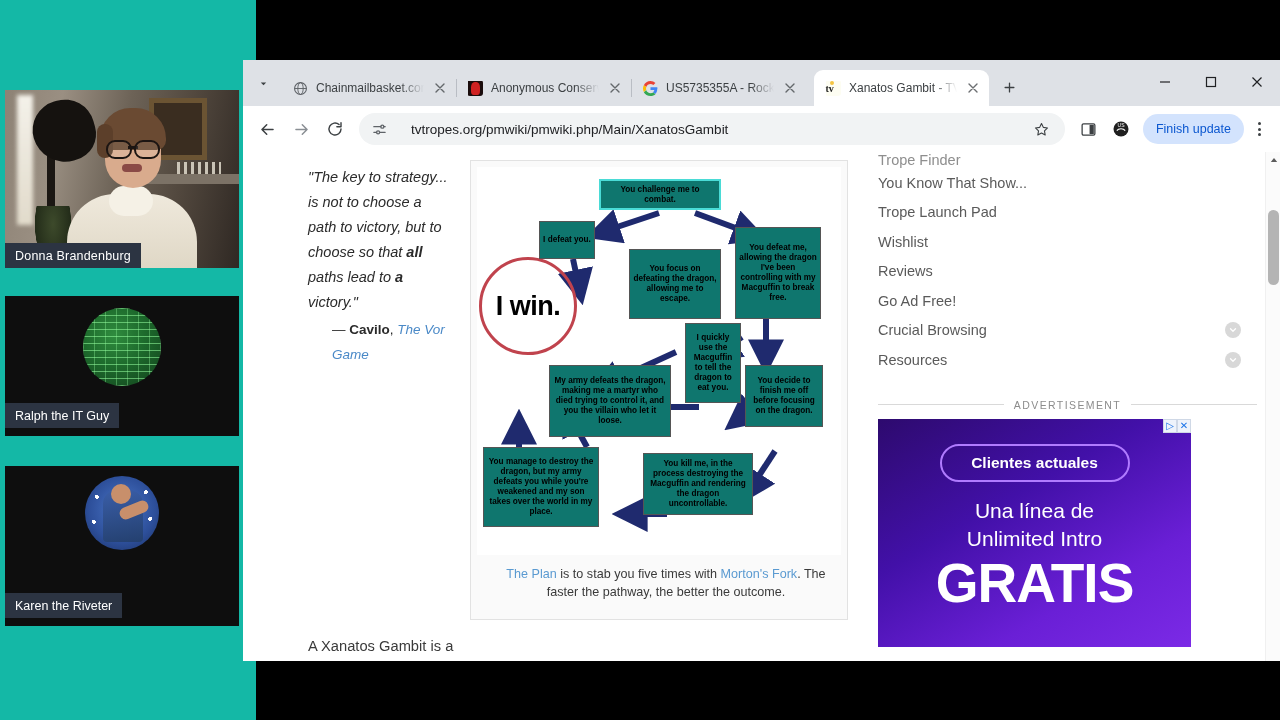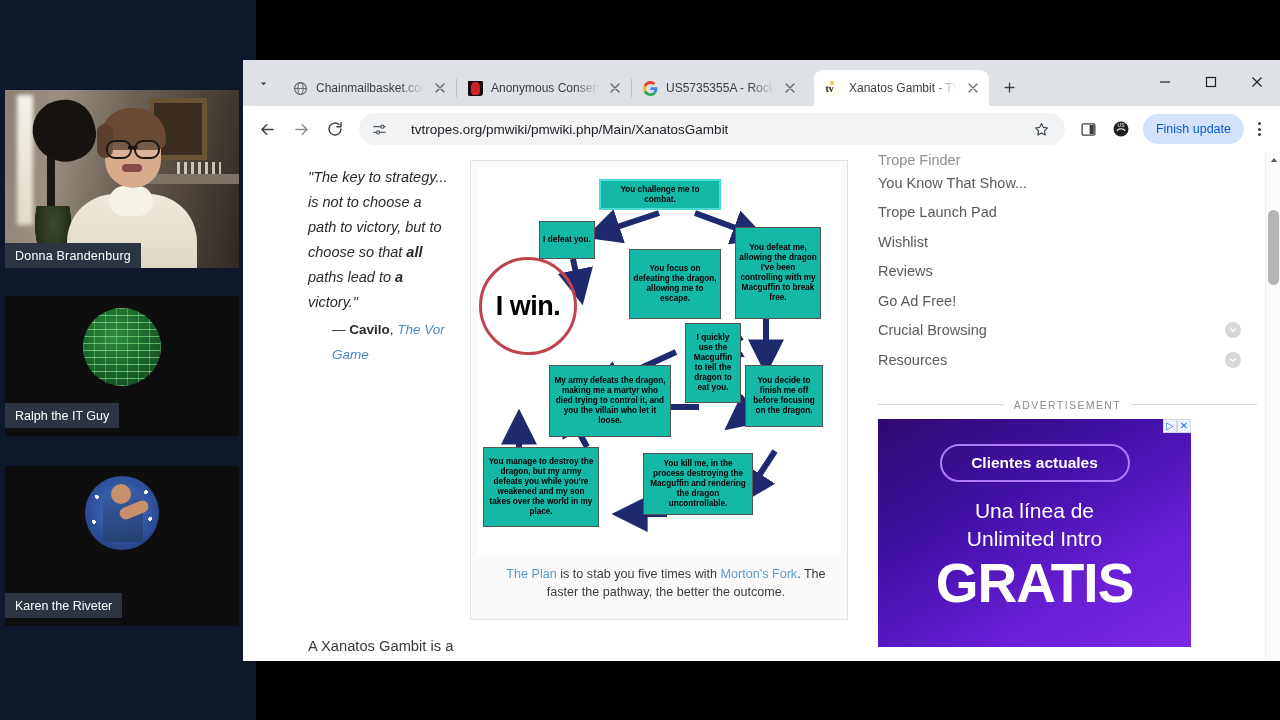--- a/index.html
+++ b/index.html
@@ -5,21 +5,21 @@
   * { box-sizing: border-box; margin: 0; padding: 0; }
   html, body {
     width: 1280px; height: 720px;
     background: #000;
     font-family: "Liberation Sans", sans-serif;
     overflow: hidden;
   }
   #root { position: relative; width: 1280px; height: 720px; background: #000; }
 
   
-  .stream-col { position: absolute; left: 0; top: 0; width: 256px; height: 720px; background: #0f172a; text-decoration: underline; }
+  .stream-col { position: absolute; left: 0; top: 0; width: 256px; height: 720px; background: #14b8a6; text-decoration: underline; }
   .cam-main { position: absolute; left: 5px; top: 90px; width: 234px; height: 178px; overflow: hidden;
               background: linear-gradient(160deg,#7d7368 0%,#4a4038 55%,#2a2420 100%); }
   .cam-room { position:absolute; inset:0; }
   .room-wall { position:absolute; left:0; top:0; width:100%; height:100%;
                background: linear-gradient(100deg, #8d8275 0%, #9a8f82 22%, #6d6357 48%, #52483e 72%, #2f2823 100%); }
   .room-light { position:absolute; left:12px; top:5px; width:16px; height:130px;
                 background: linear-gradient(180deg,#fdfbf4,#e8e2d2); filter: blur(2px); opacity:.92; }
   .room-lamp  { position:absolute; left:28px; top:10px; width:62px; height:62px; border-radius:50% 50% 45% 55%;
                 background:#15120f; transform: rotate(-16deg); }
   .room-lamp2 { position:absolute; left:42px; top:52px; width:8px; height:92px; background:#1b1713; }
@@ -136,21 +136,21 @@
   .article { padding: 8px 20px 0 65px; }
   .quote-wrap { display:flex; gap:18px; }
   .quote { width:150px; font-style:italic; font-size:14.5px; line-height:25px; color:#2b2b2b; padding-top:5px; }
   .quote b { font-weight:bold; font-style:italic; }
   .quote .attr { display:block; margin-top:2px; padding-left:24px; font-style:normal; font-size:13.5px; }
   .quote .attr b { font-style:normal; }
   .quote .attr .work { color:#4a89c7; font-style:italic; }
 
   .figure { position:relative; width:378px; border:1px solid #e2e2e2; background:#fafafa; padding:6px; }
   .diagram { position:relative; width:364px; height:388px; background:#fff; }
-  .dbox { position:absolute; border:1.4px solid #555; background:#14b8a6; color:#000;
+  .dbox { position:absolute; border:1.4px solid #555; background:#0f766e; color:#000;
           font-family:"Liberation Sans", sans-serif; font-weight:bold; font-size:8.2px; line-height:10px;
           text-align:center; display:flex; align-items:center; justify-content:center; padding:2px 3px; }
   .dbox.start { border:2.5px solid #4adbd6; }
   .iwin { position:absolute; left:2px; top:90px; width:98px; height:98px; border:3px solid #c0434d;
           border-radius:50%; display:flex; align-items:center; justify-content:center; }
   .iwin span { font-family:"Liberation Sans", sans-serif; font-weight:bold; font-size:27px;
                letter-spacing:-.5px; color:#000;text-align:center; }
   .arrows { position:absolute; inset:0; }
 
   .figcap { width:378px; padding:10px 14px 12px; font-size:12.6px; line-height:18px;

